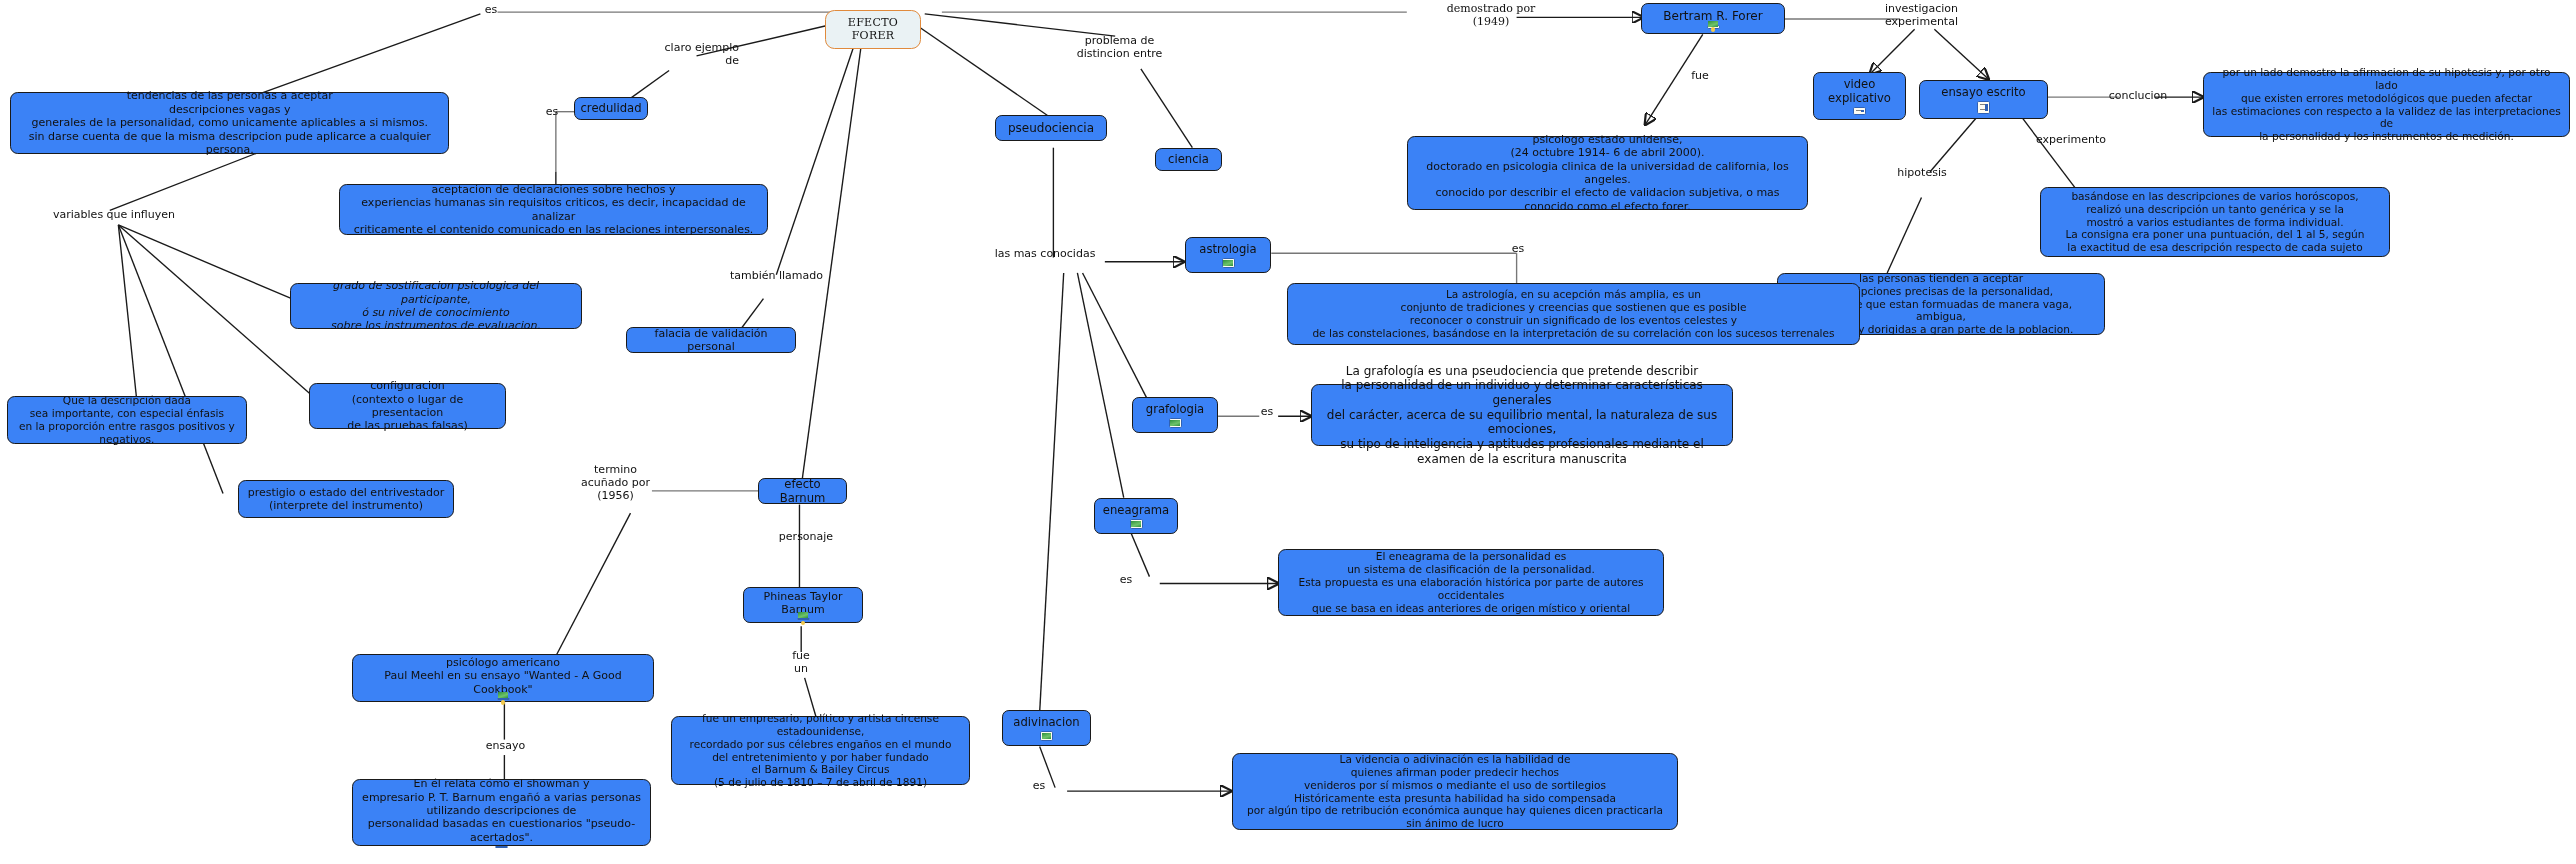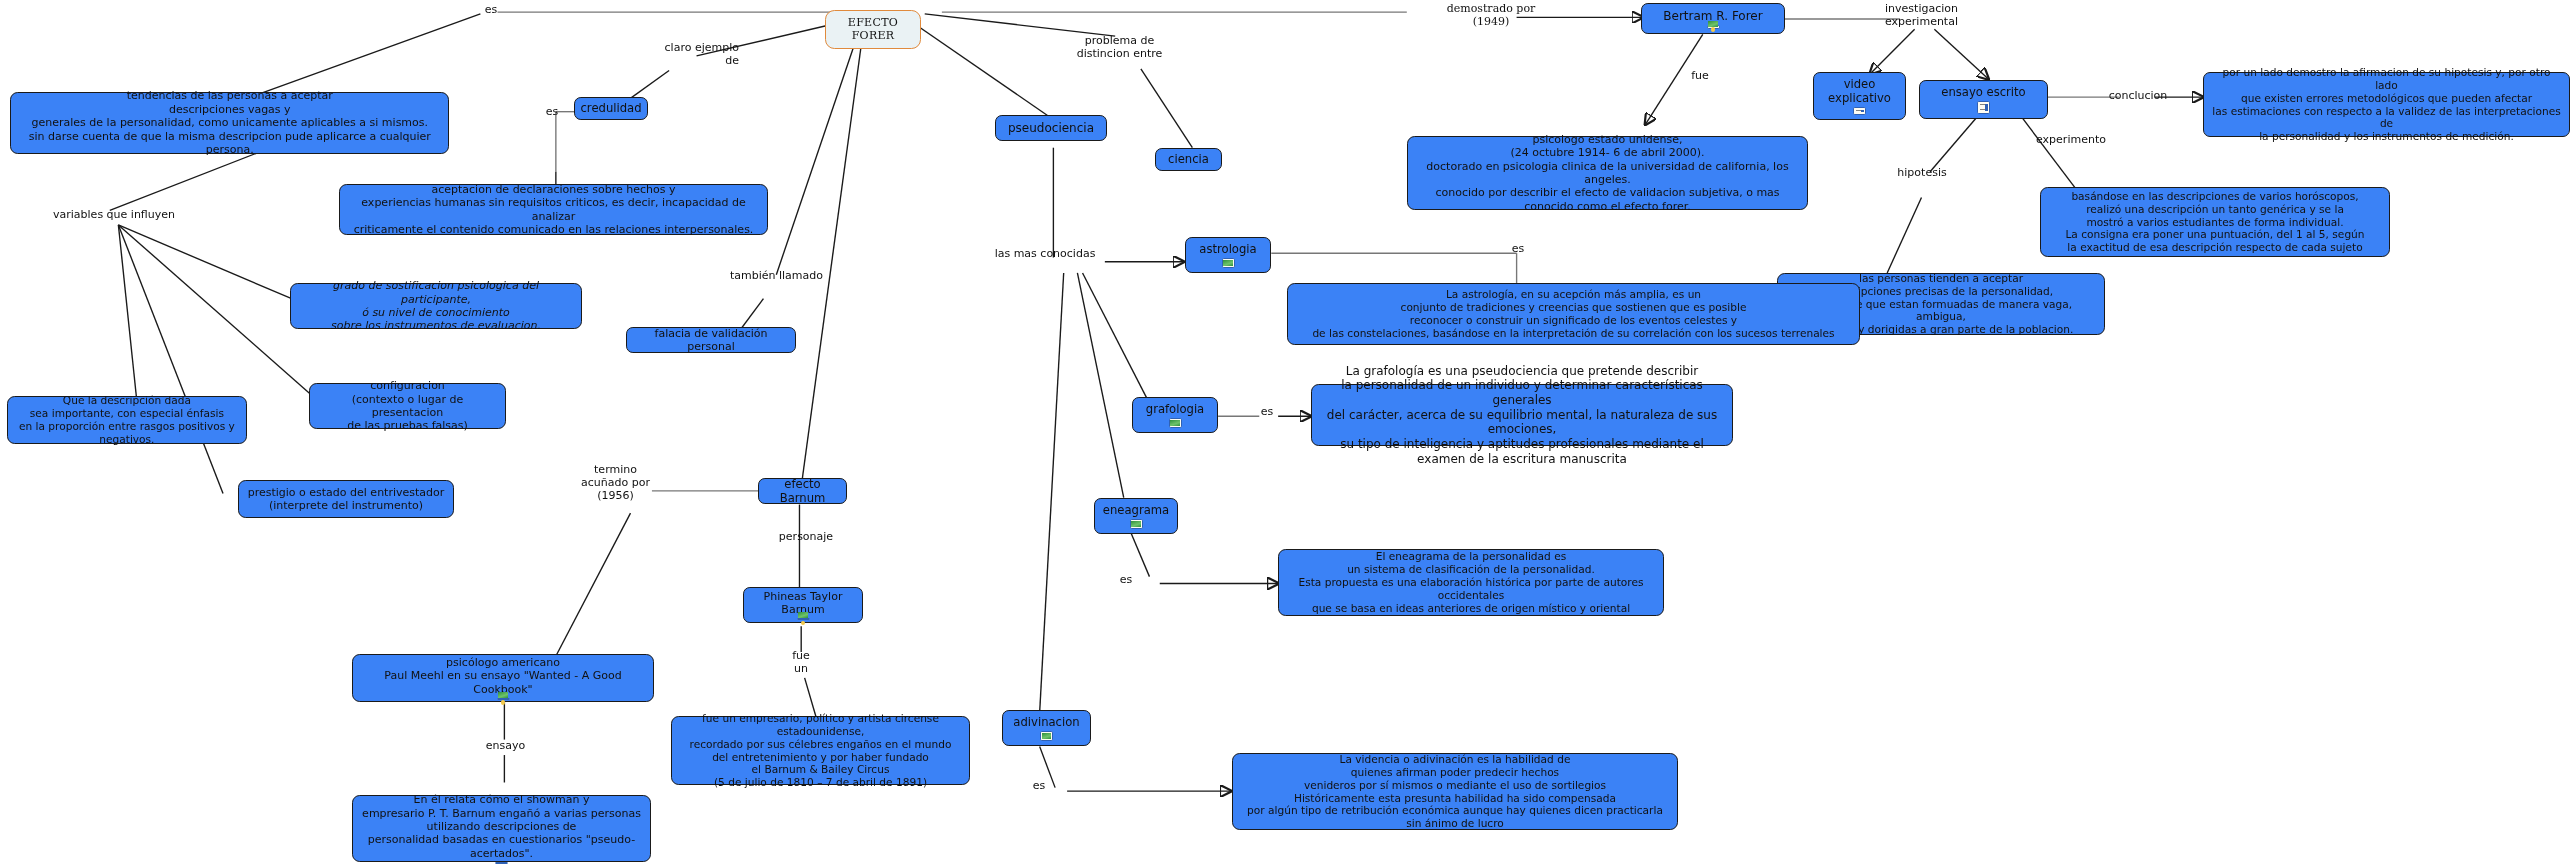--- a/index.html
+++ b/index.html
@@ -286,21 +286,21 @@
     <span>prestigio o estado del entrivestador
 (interprete del instrumento)</span>
   </div>
 
   <div class="node" style="left:352px;top:654px;width:302px;height:48px;font-size:11px;">
     <span>psicólogo americano
 Paul Meehl en su ensayo "Wanted - A Good Cookbook"</span>
     <span class="ricon person"></span>
   </div>
 
-  <div class="node" style="left:352px;top:795px;width:299px;height:67px;font-size:11px;">
+  <div class="node" style="left:352px;top:779px;width:299px;height:67px;font-size:11px;">
     <span>En él relata cómo el showman y
 empresario P. T. Barnum engañó a varias personas
 utilizando descripciones de
 personalidad basadas en cuestionarios "pseudo-acertados".</span>
     <span class="ricon doc"></span>
   </div>
 
   <div class="node" style="left:671px;top:716px;width:299px;height:69px;font-size:10.6px;">
     <span>fue un empresario, político y artista circense estadounidense,
 recordado por sus célebres engaños en el mundo
@@ -310,21 +310,21 @@
   </div>
 
   <div class="node" style="left:1407px;top:136px;width:401px;height:74px;font-size:11px;">
     <span>psicologo estado unidense,
 (24 octubre 1914- 6 de abril 2000).
 doctorado en psicologia clinica de la universidad de california, los angeles.
 conocido por describir el efecto de validacion subjetiva, o mas
 conocido como el efecto forer.</span>
   </div>
 
-  <div class="node" style="left:2203px;top:72px;width:367px;height:65px;font-size:10.6px;border-radius:7px;">
+  <div class="node" style="left:2203px;top:72px;width:367px;height:65px;font-size:10.6px;">
     <span>por un lado demostro la afirmacion de su hipotesis y,  por otro lado
 que existen errores metodológicos que pueden afectar
 las estimaciones con respecto a la validez de las interpretaciones de
 la personalidad y los instrumentos de medición.</span>
   </div>
 
   <div class="node" style="left:2040px;top:187px;width:350px;height:70px;font-size:10.6px;">
     <span>basándose en las descripciones de varios horóscopos,
 realizó una descripción un tanto genérica y se la
 mostró a varios estudiantes de forma individual.

